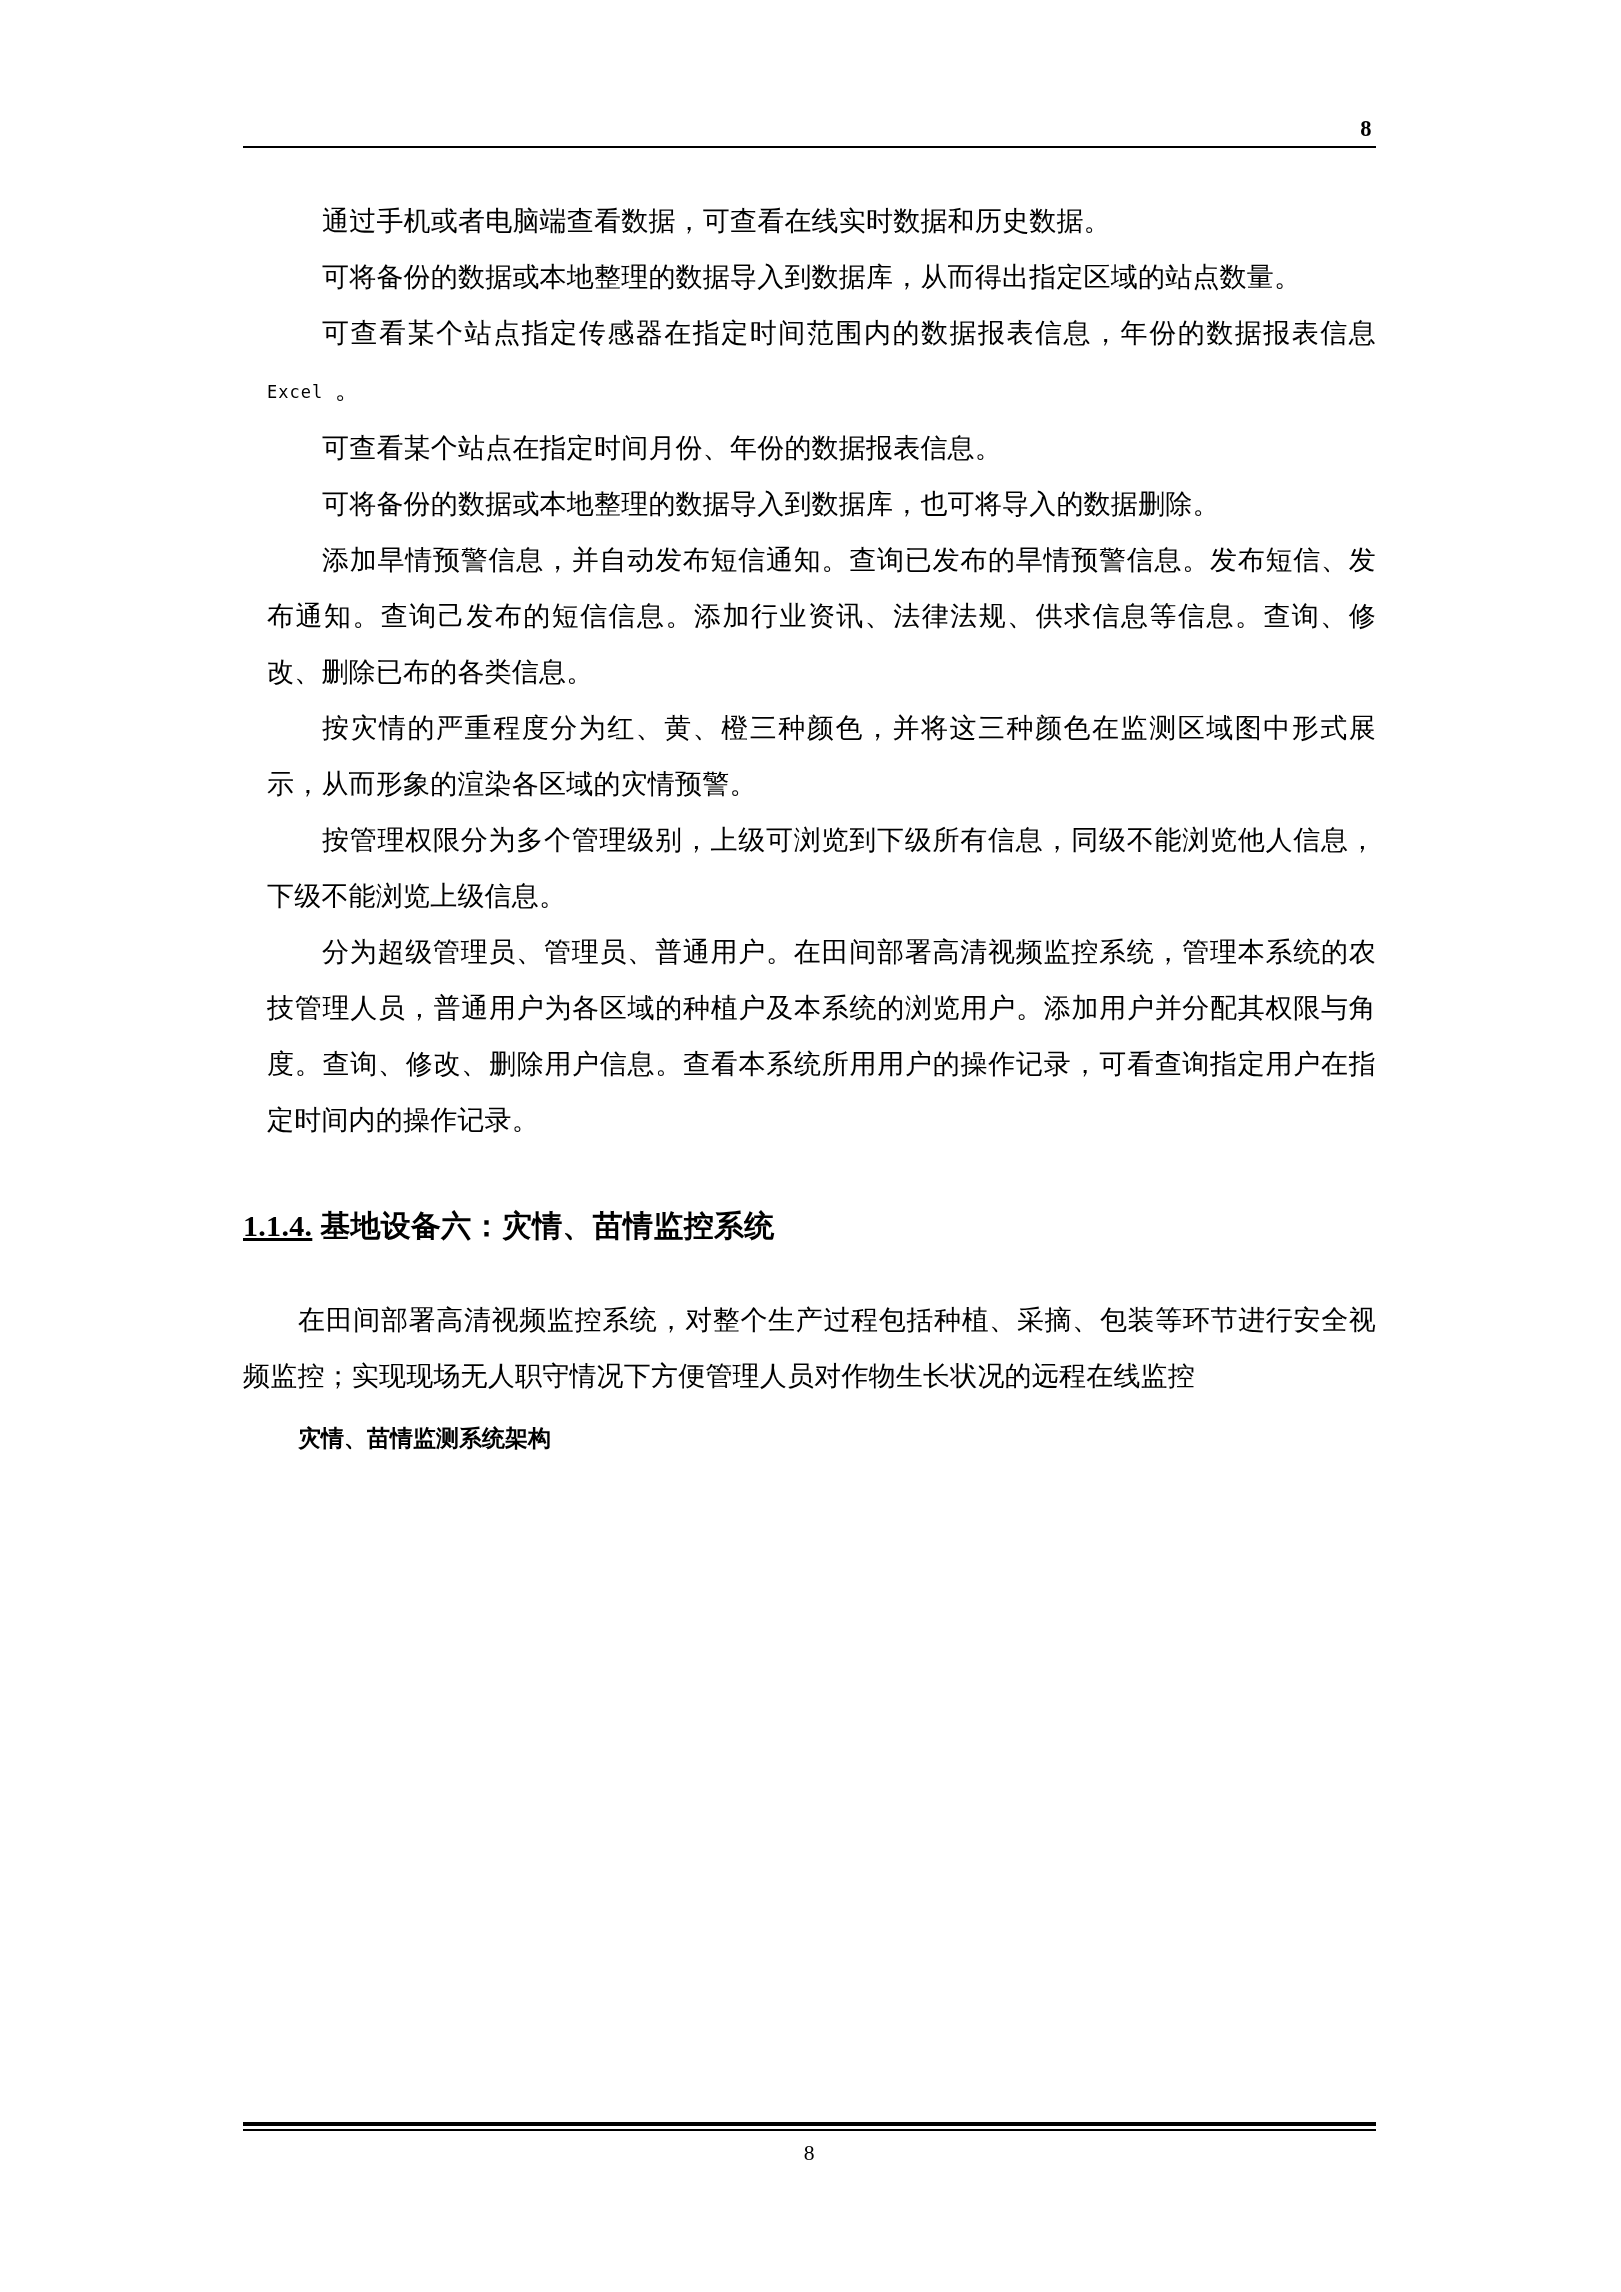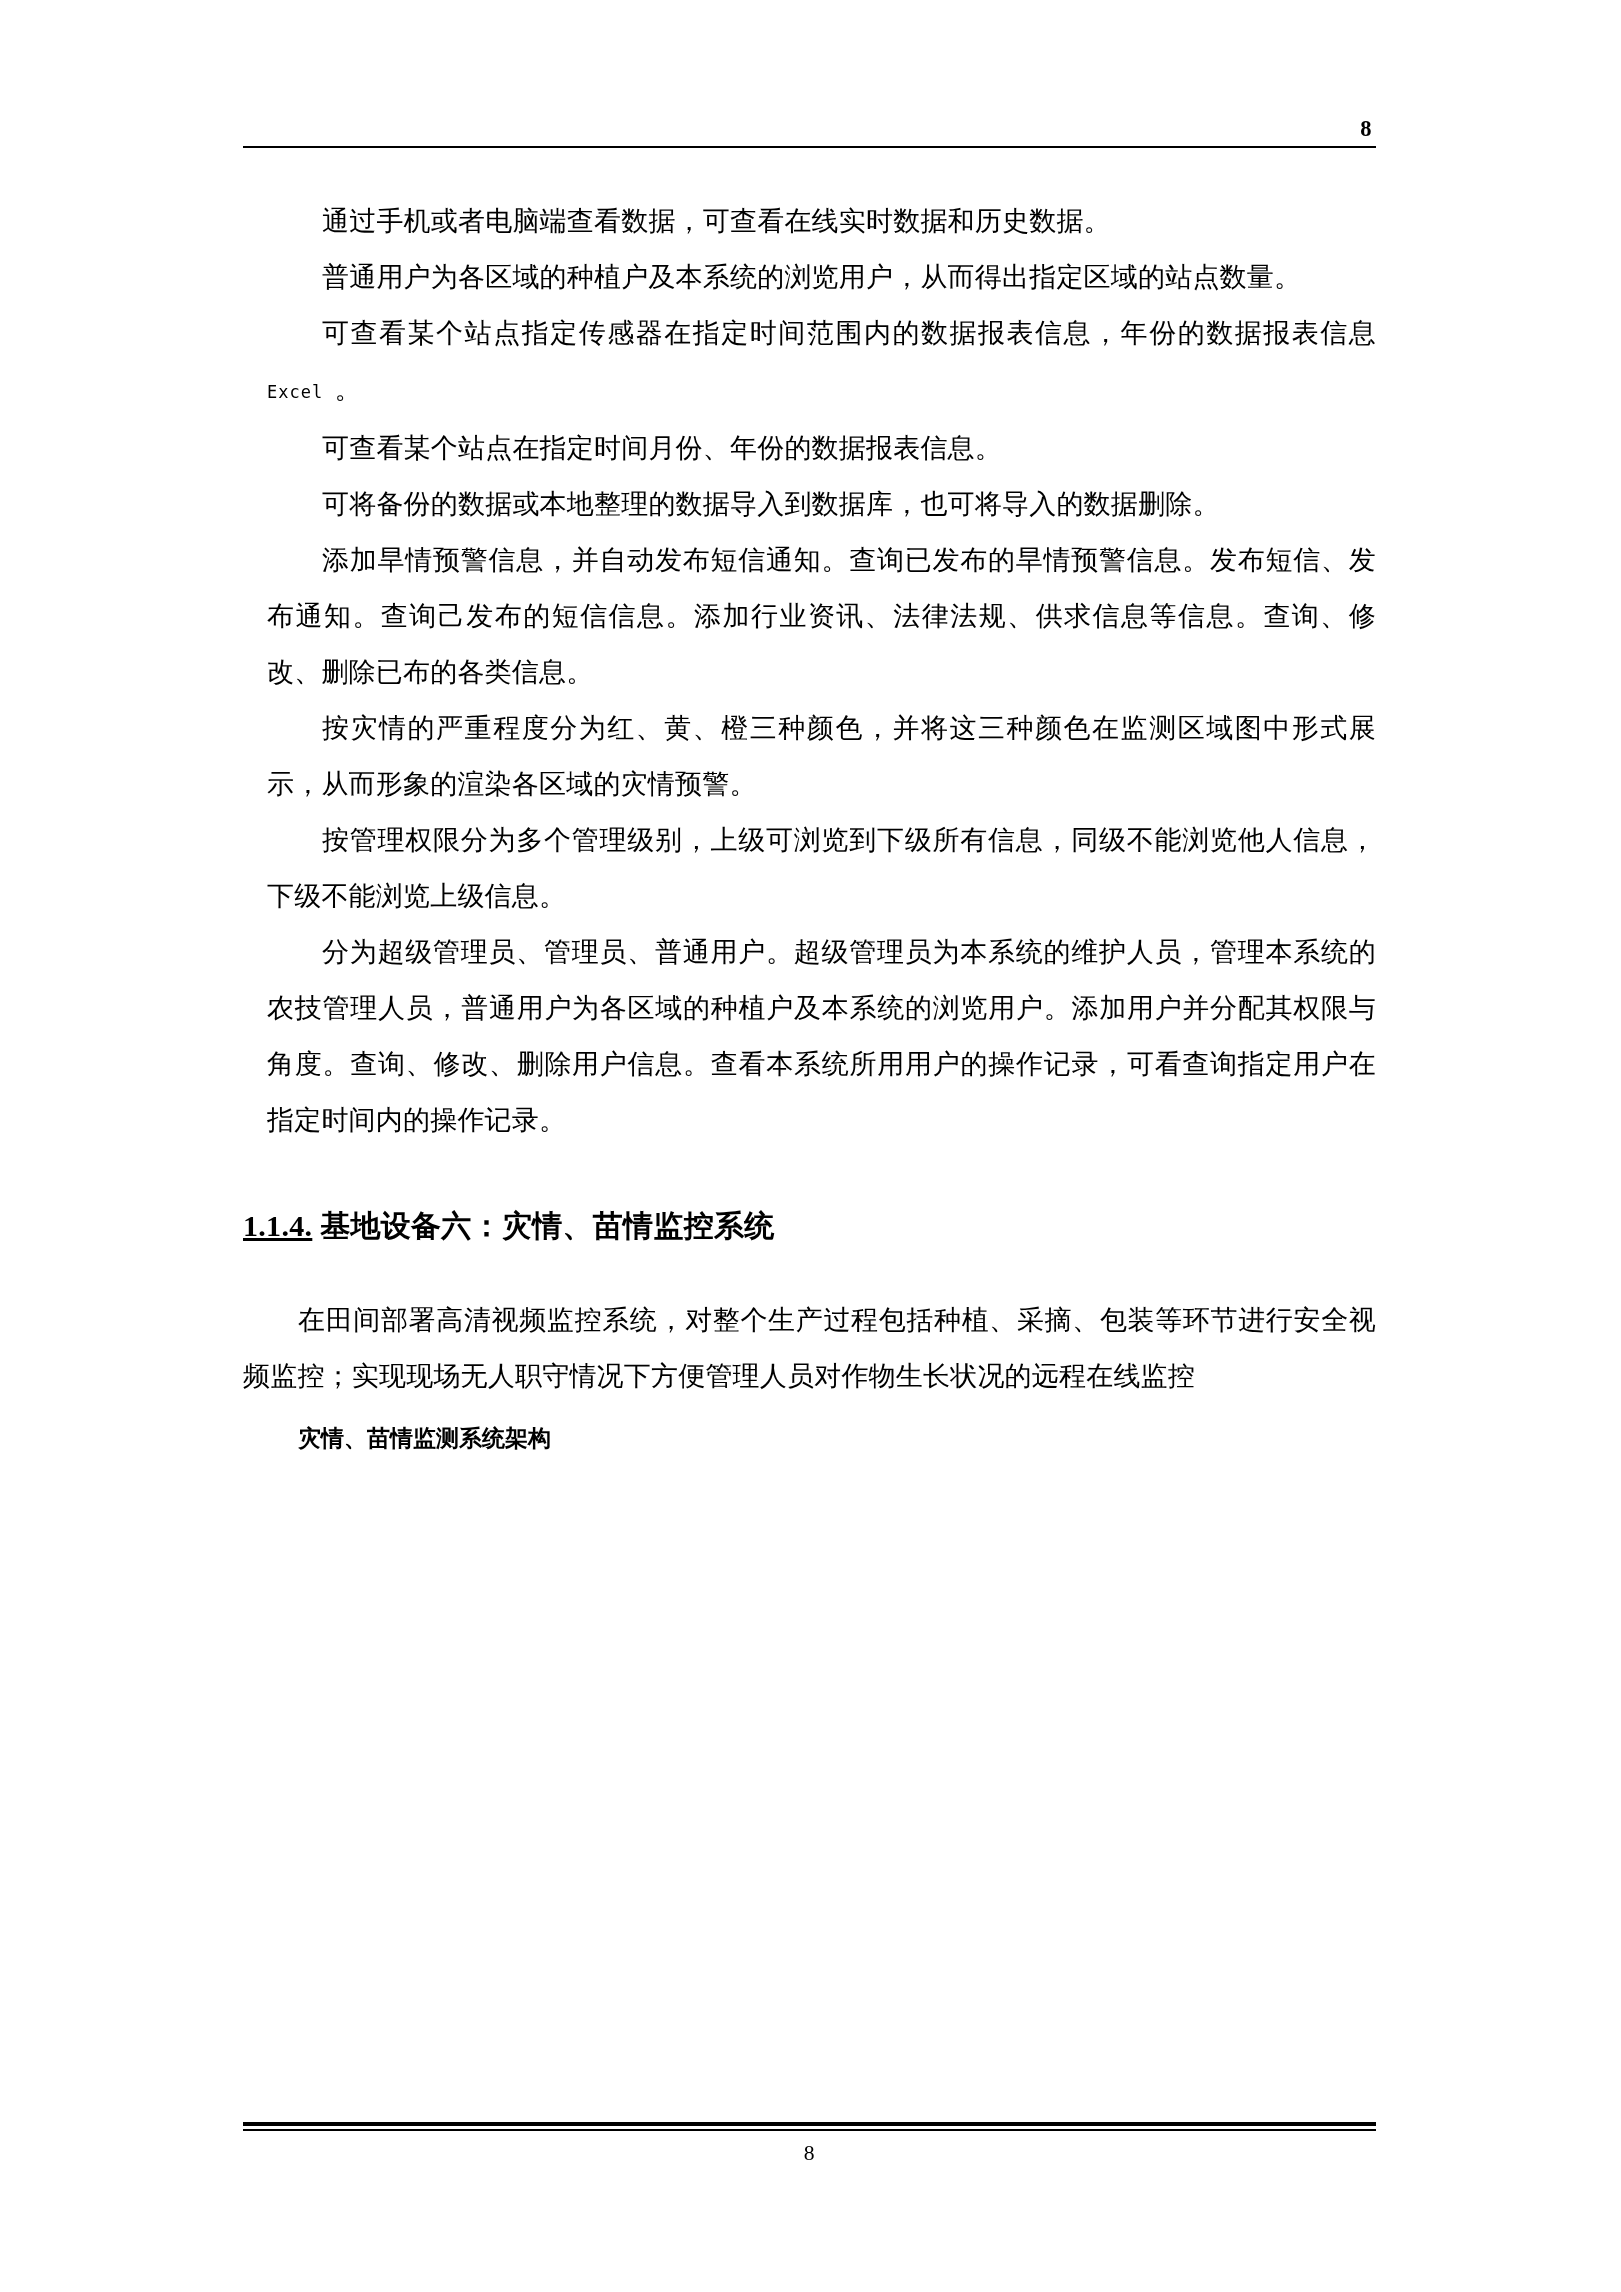--- a/index.html
+++ b/index.html
@@ -120,30 +120,30 @@
 <div class="page">
 
   <div class="content">
 
     <div class="header-num">8</div>
     <div class="header-rule"></div>
 
     <div class="body-block">
 
       <p class="para indent">通过手机或者电脑端查看数据，可查看在线实时数据和历史数据。</p>
-      <p class="para indent">普通用户为各区域的种植户及本系统的浏览用户，从而得出指定区域的站点数量。</p>
+      <p class="para indent">可将备份的数据或本地整理的数据导入到数据库，从而得出指定区域的站点数量。</p>
 
       <p class="para indent"><span>可查看某个站点指定传感器在指定时间范围内的数据报表信息，年份的数据报表信息</span><span class="mono">Excel </span><span>。</span></p>
 
       <p class="para indent">可查看某个站点在指定时间月份、年份的数据报表信息。</p>
       <p class="para indent">可将备份的数据或本地整理的数据导入到数据库，也可将导入的数据删除。</p>
       <p class="para indent">添加旱情预警信息，并自动发布短信通知。查询已发布的旱情预警信息。发布短信、发布通知。查询己发布的短信信息。添加行业资讯、法律法规、供求信息等信息。查询、修改、删除已布的各类信息。</p>
       <p class="para indent">按灾情的严重程度分为红、黄、橙三种颜色，并将这三种颜色在监测区域图中形式展示，从而形象的渲染各区域的灾情预警。</p>
       <p class="para indent">按管理权限分为多个管理级别，上级可浏览到下级所有信息，同级不能浏览他人信息，下级不能浏览上级信息。</p>
-      <p class="para indent">分为超级管理员、管理员、普通用户。超级管理员为本系统的维护人员，管理本系统的农技管理人员，普通用户为各区域的种植户及本系统的浏览用户。添加用户并分配其权限与角度。查询、修改、删除用户信息。查看本系统所用用户的操作记录，可看查询指定用户在指定时间内的操作记录。</p>
+      <p class="para indent">分为超级管理员、管理员、普通用户。在田间部署高清视频监控系统，管理本系统的农技管理人员，普通用户为各区域的种植户及本系统的浏览用户。添加用户并分配其权限与角度。查询、修改、删除用户信息。查看本系统所用用户的操作记录，可看查询指定用户在指定时间内的操作记录。</p>
 
     </div>
 
     <h2 class="heading">
       <span class="h-num">1.1.4.</span>
       <span class="h-text">基地设备六：灾情、苗情监控系统</span>
     </h2>
 
     <div class="after-heading">
       <p class="para indent">在田间部署高清视频监控系统，对整个生产过程包括种植、采摘、包装等环节进行安全视频监控；实现现场无人职守情况下方便管理人员对作物生长状况的远程在线监控</p>

